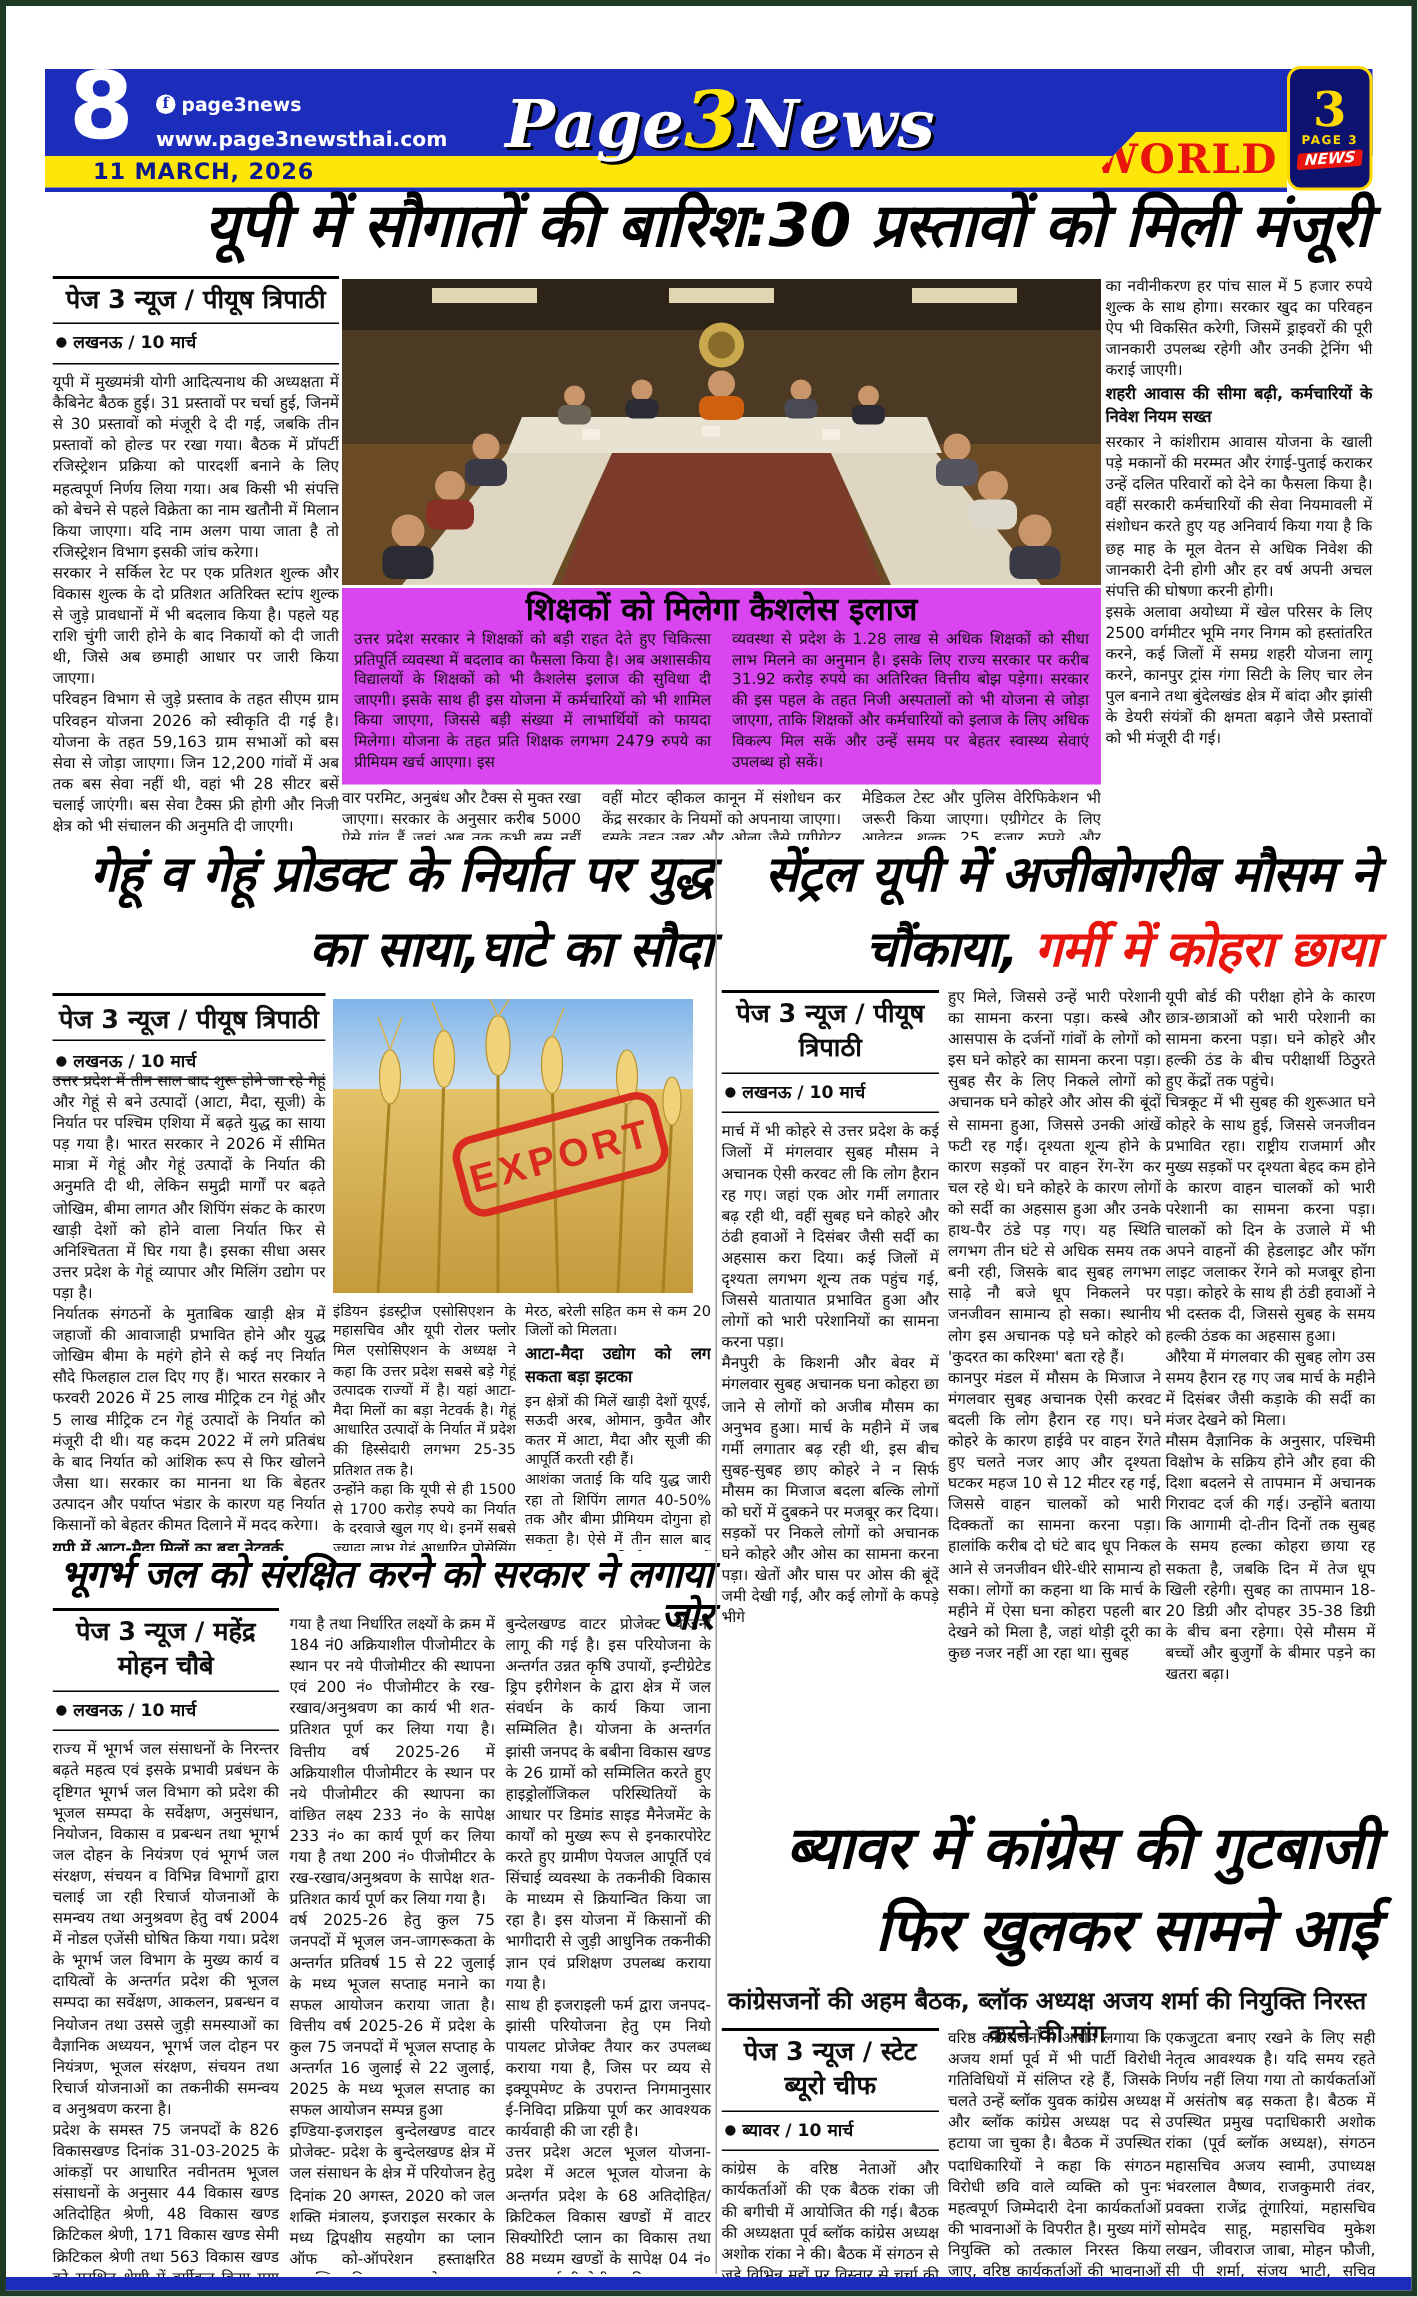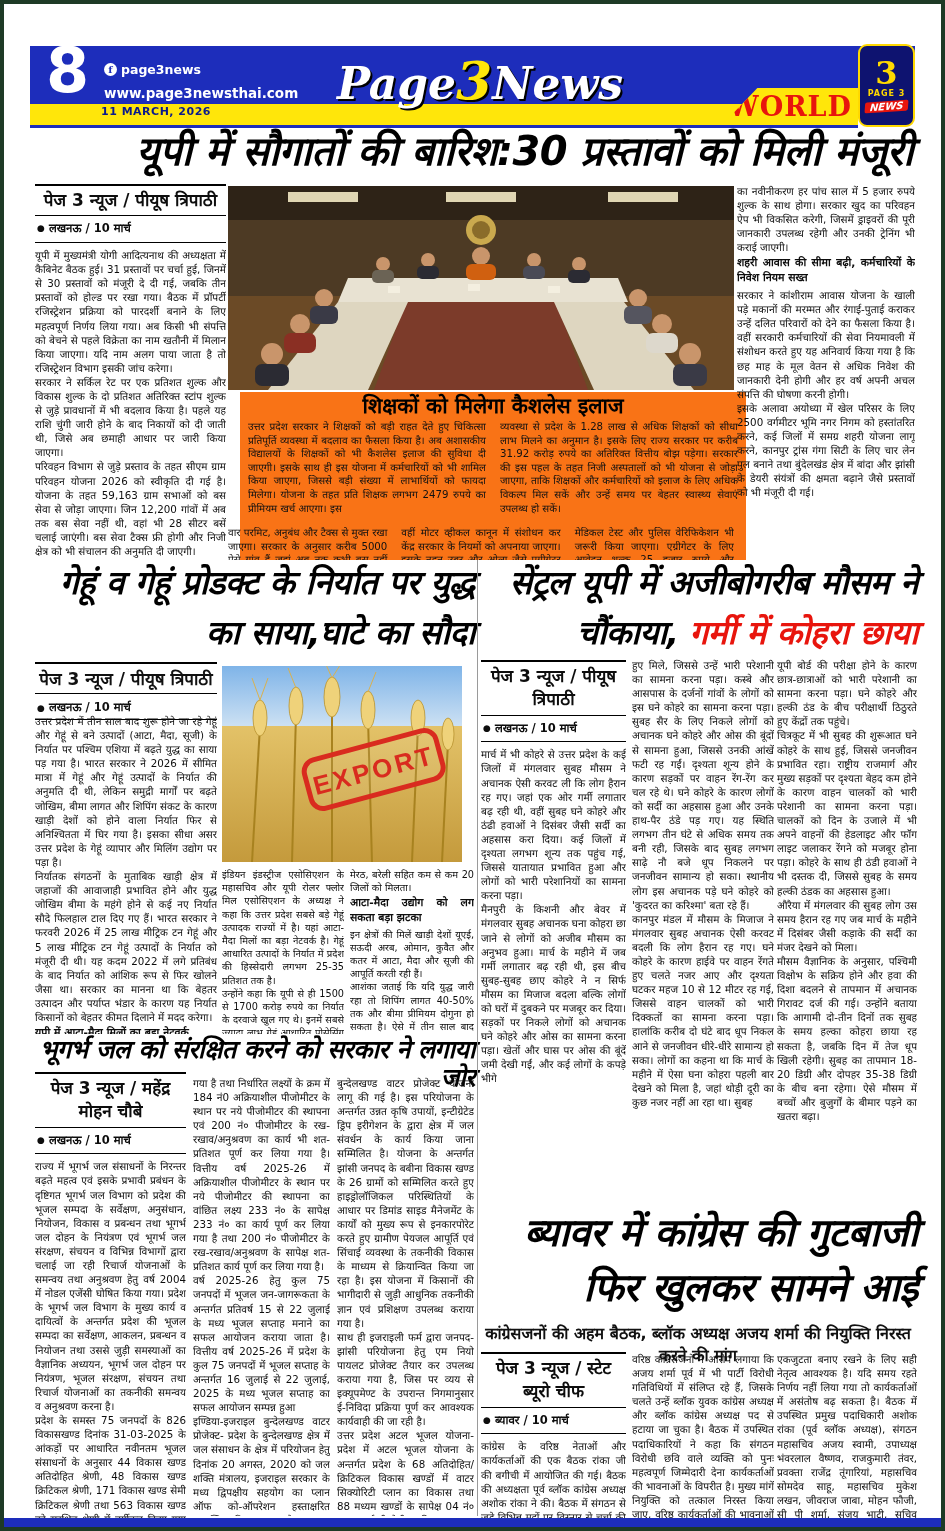--- a/index.html
+++ b/index.html
@@ -23,21 +23,21 @@
   #logo .lg-y{font-size:52px;color:#ffe60a;text-shadow:2px 2px 0 #000;}
   #world-wedge{position:absolute;left:722px;top:88px;width:136px;height:37px;background:#ffe60a;
                clip-path:polygon(26% 0,100% 0,100% 100%,0 100%);display:flex;align-items:center;justify-content:flex-end;}
   #world-wedge span{color:#e8150d;font-size:27px;font-weight:bold;font-family:"DejaVu Serif",serif;padding-right:6px;letter-spacing:1px;}
   #brand-box{position:absolute;left:858px;top:44px;width:57px;height:83px;background:#0e1370;border:2px solid #ffd900;
              border-radius:9px;box-sizing:border-box;display:flex;flex-direction:column;align-items:center;justify-content:center;z-index:5;}
   #brand-box .b3{color:#ffd900;font-size:32px;font-weight:bold;line-height:0.9;font-family:"DejaVu Serif",serif;}
   #brand-box .bp{color:#ffd900;font-size:8px;font-weight:bold;letter-spacing:1px;margin-top:2px;}
   #brand-box .bn{color:#fff;background:#e8150d;font-size:10px;font-weight:bold;font-style:italic;
                  transform:skew(-8deg) rotate(-4deg);padding:0 5px;border-radius:2px;margin-top:3px;}
-  #mast-date{position:absolute;left:62px;top:105px;color:#0a1a8c;font-size:11px;font-weight:bold;letter-spacing:0.5px;margin-left:39px;}
+  #mast-date{position:absolute;left:62px;top:105px;color:#0a1a8c;font-size:15px;font-weight:bold;letter-spacing:0.5px;}
 
   
   .headline{position:absolute;margin:0;font-weight:bold;color:#000;text-align:right;letter-spacing:-0.5px;font-style:italic;}
   #headline1{left:33px;top:129px;width:880px;font-size:40px;line-height:1.1;}
   #headline2{left:35px;top:558px;width:440px;font-size:33px;line-height:1.5;}
   #headline3{left:478px;top:558px;width:440px;font-size:33px;line-height:1.5;}
   #headline3 .red{color:#e8150d;}
   #headline4{left:35px;top:1036px;width:440px;font-size:25px;line-height:1.1;}
   #headline5{left:478px;top:1206px;width:440px;font-size:39px;line-height:1.4;}
   #s5-subhead{position:absolute;left:478px;top:1322px;width:440px;margin:0;font-size:16px;font-weight:bold;text-align:center;}
@@ -50,21 +50,21 @@
 
   
   .col{position:absolute;overflow:hidden;text-align:justify;font-size:10.3px;line-height:1.37;color:#0d0d0d;}
   .col p{margin:0;}
   .col .sub{font-weight:bold;font-size:10.8px;margin:2px 0;}
   .small{font-size:9.7px;line-height:1.36;}
 
   #s1-left{left:35px;top:184px;width:191px;height:374px;}
   #s1-right{left:737px;top:184px;width:178px;height:374px;}
   #photo1{position:absolute;left:228px;top:186px;width:506px;height:204px;background:#241a12;}
-  #ybox{position:absolute;left:240px;top:392px;width:506px;height:168px;background:#f97316;box-sizing:border-box;padding:2px 8px;}
+  #ybox{position:absolute;left:228px;top:392px;width:506px;height:131px;background:#d946ef;box-sizing:border-box;padding:2px 8px;}
   #ybox-title{margin:0;text-align:center;font-size:21px;font-weight:bold;color:#000;line-height:1.15;}
   #ybox-cols{display:flex;gap:14px;margin-top:2px;}
   #ybox-cols div{flex:1;text-align:justify;font-size:10.2px;line-height:1.33;}
   #s1-below{position:absolute;left:228px;top:526px;width:506px;height:34px;display:flex;gap:14px;overflow:hidden;}
   #s1-below div{flex:1;text-align:justify;font-size:10.2px;line-height:1.33;}
 
   #s2-byline{position:absolute;left:35px;top:662px;width:182px;}
   #s2-left{left:35px;top:714px;width:182px;height:320px;}
   #photo2{position:absolute;left:222px;top:666px;width:240px;height:196px;}
   #s2-mid{left:222px;top:868px;width:122px;height:166px;}

